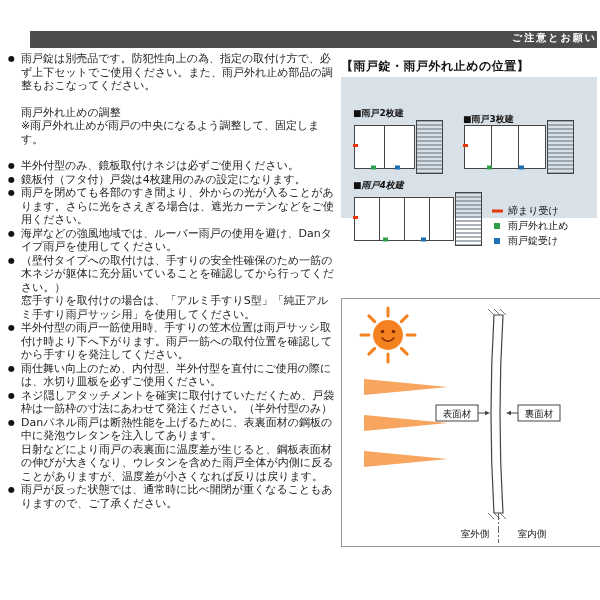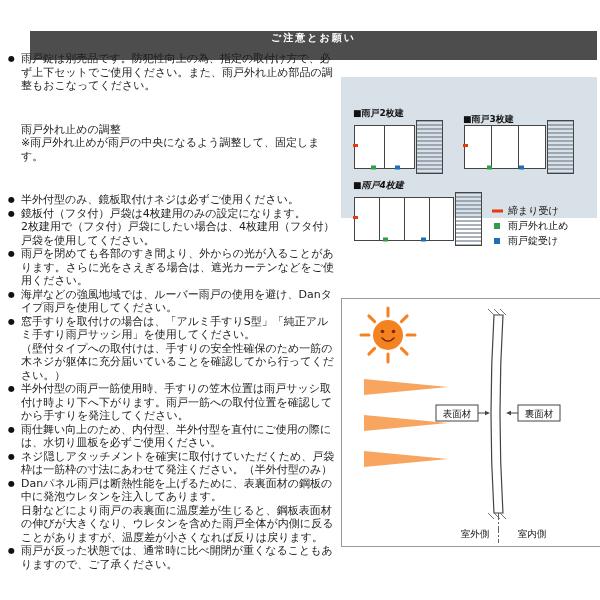--- a/index.html
+++ b/index.html
@@ -1,31 +1,31 @@
 <!DOCTYPE html>
 <html><head>
 <meta charset="utf-8">
 <style>
   * { margin:0; padding:0; box-sizing:border-box; }
   html,body { background:#fff; }
   body { font-family:"DejaVu Sans","Liberation Sans",sans-serif; color:#1c1c1c; }
   .page { position:relative; width:600px; height:600px; background:#fff; overflow:hidden; }
 
   
-  .header-bar { position:absolute; left:30px; top:31px; width:567px; height:29px;
+  .header-bar { position:absolute; left:30px; top:31px; width:567px; height:17px;
     background:#4d4d4d; color:#fff; font-size:10px; font-weight:bold;
-    text-align:center; line-height:13px; letter-spacing:2px; }
+    text-align:right; line-height:13px; letter-spacing:2px; }
 
   
   .notes { position:absolute; left:8px; top:52px; width:330px; }
   .note { display:flex; font-size:11px; line-height:13.5px; }
   .note .marker { flex:0 0 13px; width:13px; font-size:8px; line-height:13.5px; color:#111; }
   .note .txt { flex:1; }
   .note .txt .p2 { display:block; }
-  .note.gap { margin-top:30px;align-items:center; }
+  .note.gap { margin-top:13px;align-items:center; }
   .note.subhead .txt { font-weight:normal; }
 
   
   .section-title { position:absolute; font-size:12px; font-weight:bold; color:#111; letter-spacing:0.5px; }
   #title-pos  { left:341px; top:58px; }
   #title-warp { left:341px; top:280px; }
 
   
   .pos-panel { position:absolute; left:341px; top:77px; width:256px; height:141px; background:#d9e1e8; }
   .pos-panel .dia { position:absolute; }
@@ -66,36 +66,35 @@
       <span class="txt">※雨戸外れ止めが雨戸の中央になるよう調整して、固定します。</span>
     </div>
     <div class="note gap">
       <span class="marker">●</span>
       <span class="txt">半外付型のみ、鏡板取付けネジは必ずご使用ください。</span>
     </div>
     <div class="note">
       <span class="marker">●</span>
       <span class="txt">
           <span class="p2">鏡板付（フタ付）戸袋は4枚建用のみの設定になります。</span>
-          <span class="p2">2枚建用で（フタ付）戸袋にしたい場合は、4枚建用（フタ付）戸袋を使用してください。</span>
         </span>
     </div>
     <div class="note">
       <span class="marker">●</span>
       <span class="txt">雨戸を閉めても各部のすき間より、外からの光が入ることがあります。さらに光をさえぎる場合は、遮光カーテンなどをご使用ください。</span>
     </div>
     <div class="note">
       <span class="marker">●</span>
       <span class="txt">海岸などの強風地域では、ルーバー雨戸の使用を避け、Danタイプ雨戸を使用してください。</span>
     </div>
     <div class="note">
       <span class="marker">●</span>
       <span class="txt">
+          <span class="p2">（壁付タイプへの取付けは、手すりの安全性確保のため一筋の木ネジが躯体に充分届いていることを確認してから行ってください。）</span>
           <span class="p2">窓手すりを取付けの場合は、「アルミ手すりS型」「純正アルミ手すり雨戸サッシ用」を使用してください。</span>
-          <span class="p2">（壁付タイプへの取付けは、手すりの安全性確保のため一筋の木ネジが躯体に充分届いていることを確認してから行ってください。）</span>
         </span>
     </div>
     <div class="note">
       <span class="marker">●</span>
       <span class="txt">半外付型の雨戸一筋使用時、手すりの笠木位置は雨戸サッシ取付け時より下へ下がります。雨戸一筋への取付位置を確認してから手すりを発注してください。</span>
     </div>
     <div class="note">
       <span class="marker">●</span>
       <span class="txt">雨仕舞い向上のため、内付型、半外付型を直付にご使用の際には、水切り皿板を必ずご使用ください。</span>
     </div>
@@ -109,20 +108,21 @@
           <span class="p2">Danパネル雨戸は断熱性能を上げるために、表裏面材の鋼板の中に発泡ウレタンを注入してあります。</span>
           <span class="p2">日射などにより雨戸の表裏面に温度差が生じると、鋼板表面材の伸びが大きくなり、ウレタンを含めた雨戸全体が内側に反ることがありますが、温度差が小さくなれば反りは戻ります。</span>
         </span>
     </div>
     <div class="note">
       <span class="marker">●</span>
       <span class="txt">雨戸が反った状態では、通常時に比べ開閉が重くなることもありますので、ご了承ください。</span>
     </div>
   </div>
 
+  <div class="section-title" id="title-pos">【雨戸錠・雨戸外れ止めの位置】</div>
 
   <div class="pos-panel">
     <div class="diagram-label" id="lbl-d2">■雨戸2枚建</div>
     <div class="diagram-label" id="lbl-d3">■雨戸3枚建</div>
     <div class="diagram-label" id="lbl-d4">■雨戸4枚建</div>
 
     <svg class="dia" id="dia2" width="92" height="56">
       <defs>
           <pattern id="h2" width="4" height="4" patternUnits="userSpaceOnUse">
             <path d="M0 2 H4" stroke="#7a8894" stroke-width="1.3"></path>

